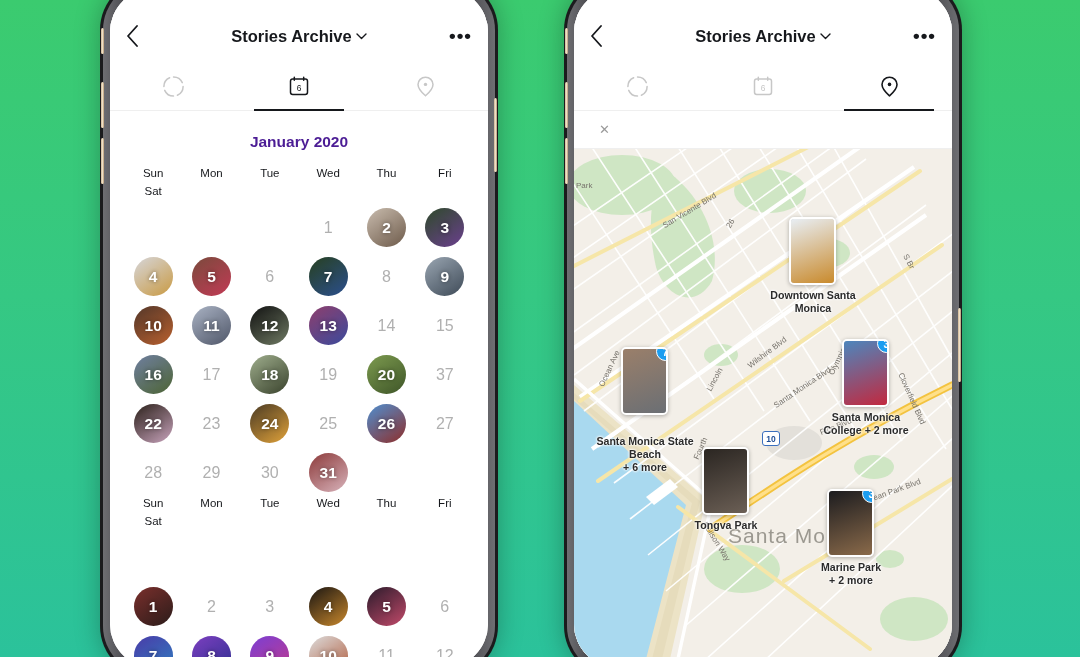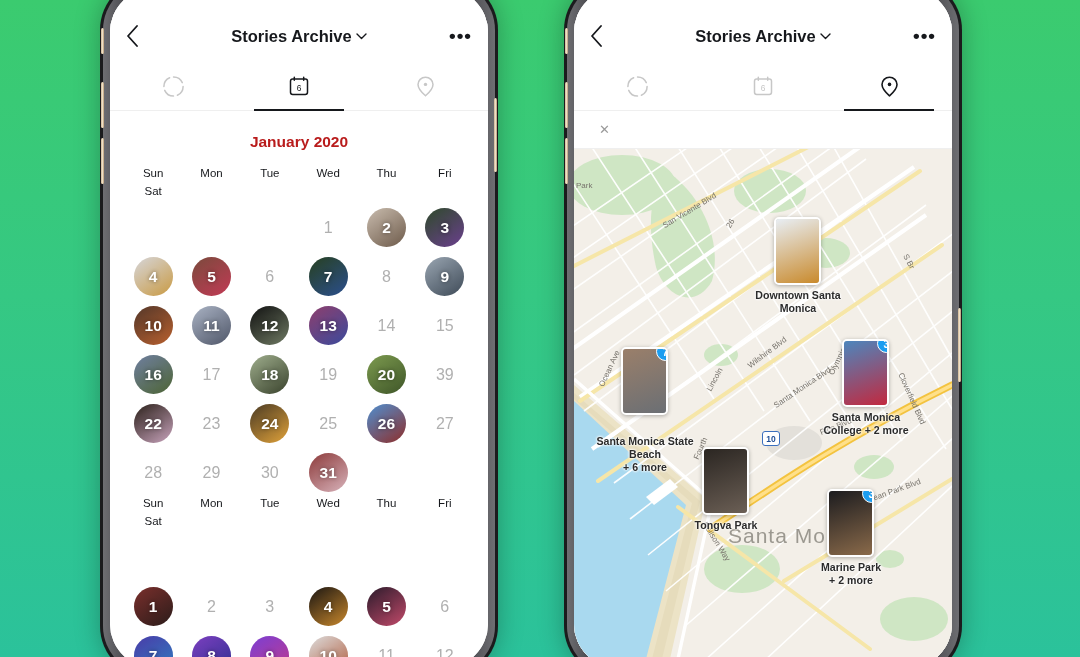--- a/index.html
+++ b/index.html
@@ -73,21 +73,21 @@
     position: relative; cursor: pointer;
   }
   .tab.active::after {
     content: ""; position: absolute; bottom: -1px; left: 14%; right: 14%;
     height: 1.6px; background: #16181c;
   }
 
   
   .cal-scroll { height: calc(100% - 100px); overflow: hidden; padding: 0 14px; }
   .month-title {
-    text-align: center; font-size: 15.5px; font-weight: bold; color: #b91c1c;
+    text-align: center; font-size: 15.5px; font-weight: bold; color: #4c1d95;
     padding: 22px 0 16px;
   }
   .dow-row, .day-row { display: grid; grid-template-columns: repeat(6,1fr); }
   .dow { text-align: center; font-size: 11.5px; color: #16181c; padding-bottom: 6px; }
   .day-cell {
     height: 49px; display: flex; align-items: center; justify-content: center;
     position: relative;
   }
   .day-plain { font-size: 16px; color: #b0b0b0; }
   .day-photo {
@@ -310,21 +310,21 @@
               <div class="day-cell">
                 <span class="day-plain">19</span>
               </div>
               <div class="day-cell">
                 <div class="day-photo">
                   <div class="thumb-bg" style="background: linear-gradient(145deg, rgb(125, 155, 79) 0%, rgb(62, 85, 40) 100%);"></div>
                   <span class="num">20</span>
                 </div>
               </div>
               <div class="day-cell">
-                <span class="day-plain">39</span>
+                <span class="day-plain">37</span>
               </div>
               <div class="day-cell">
                 <div class="day-photo">
                   <div class="thumb-bg" style="background: linear-gradient(145deg, rgb(42, 32, 25) 0%, rgb(201, 164, 189) 100%);"></div>
                   <span class="num">22</span>
                 </div>
               </div>
               <div class="day-cell">
                 <span class="day-plain">23</span>
               </div>
@@ -562,21 +562,21 @@
             <div class="road-label" style="left: 245px; top: 273px; transform: rotate(-22deg);">Pico Blvd</div>
             <div class="road-label" style="left: 310px; top: 245px; transform: rotate(66deg);">Cloverfield Blvd</div>
             <div class="road-label" style="left: 120px; top: 388px; transform: rotate(58deg);">Neilson Way</div>
             <div class="road-label" style="left: 288px; top: 338px; transform: rotate(-20deg);">Ocean Park Blvd</div>
             <div class="road-label" style="left: 327px; top: 108px; transform: rotate(63deg);">S Br</div>
             <div class="road-label" style="left: 2px; top: 32px; transform: rotate(0deg);">Park</div>
           </div>
         <div class="city-label" style="left:154px; top:375px;">Santa Monica</div>
         <div class="shield" style="left:188px; top:282px;">10</div>
         <div id="map-pins">
-            <div class="pin" style="left: 152px; top: 68px; padding-left: 48px;">
+            <div class="pin" style="left: 167px; top: 68px; padding-left: 48px;">
               <div class="pin-card">
                 <div class="pc-bg" style="background: linear-gradient(160deg, rgb(232, 238, 244) 0%, rgb(201, 138, 44) 100%);"></div>
               </div>
               <div class="pin-label" style="white-space: pre-line;">Downtown Santa Monica</div>
             </div>
             <div class="pin" style="left: 47px; top: 198px;">
               <div class="pin-card">
                 <div class="pc-bg" style="background: linear-gradient(160deg, rgb(154, 127, 106) 0%, rgb(107, 111, 116) 100%);"></div>
                 <div class="pin-badge">7</div>
               </div>

